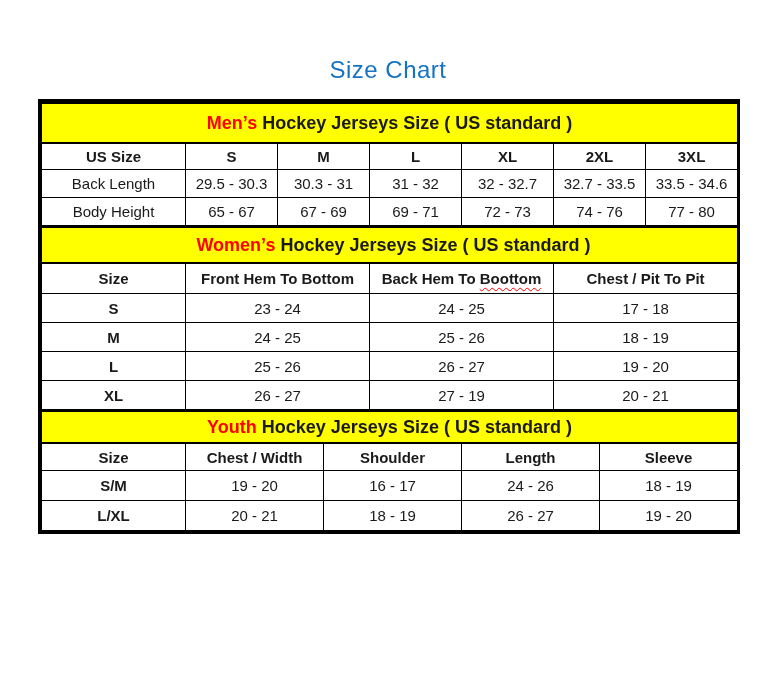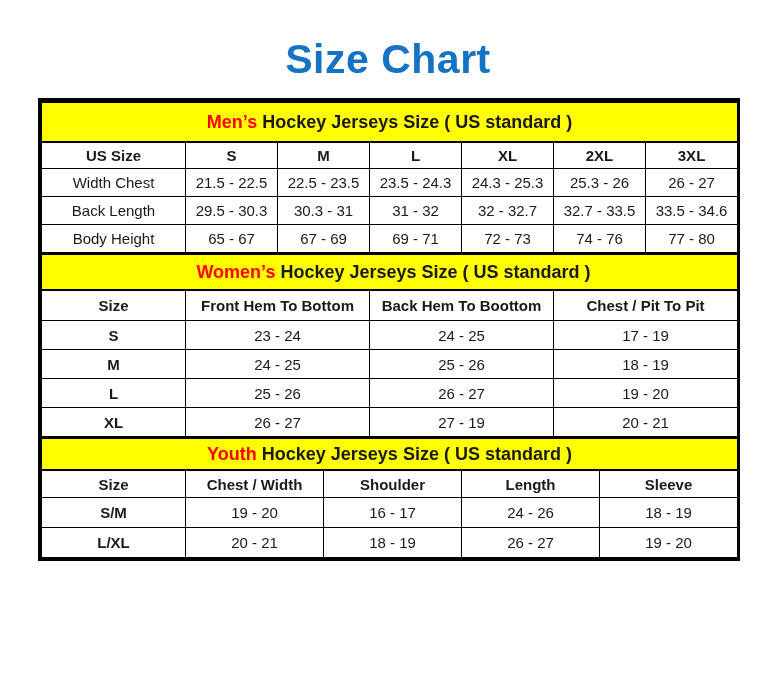--- a/index.html
+++ b/index.html
@@ -4,25 +4,25 @@
 <style>
   html, body {
     margin: 0; padding: 0;
     width: 776px; height: 692px;
     background: #ffffff;
     font-family: "Liberation Sans", sans-serif;
     color: #1a1a1a;
     overflow: hidden;
   }
   .title {
-    margin: 36px 0 0 0;
+    margin: 56px 0 0 0;
     width: 776px;
     text-align: center;
-    font-size: 41px;
-    font-weight: 700;
+    font-size: 24px;
+    font-weight: 400;
     letter-spacing: 0.5px;
     color: var(--title_blue, #1573c4);
   }
   .chart-wrap {
     width: 696px;
     margin: 15px 0 0 38px;
     border: 3px solid var(--border_black, #000);
   }
   table.sz {
     width: 696px;
@@ -51,20 +51,21 @@
   .men tr.band td   { height: 38px; }
   .men tr.cols td   { height: 25px; }
   .men tr.data td   { height: 27px; }
   .women tr.band td { height: 34px; padding-left: 8px; }
   .women tr.cols td { height: 29px; }
   .women tr.data td { height: 28px; }
   .youth tr.band td { height: 30px; }
   .youth tr.cols td { height: 26px; }
   .youth tr.data td { height: 29px; margin-left: 48px; }
   .sq {
+    text-decoration: underline;
     text-decoration-style: wavy;
     text-decoration-color: var(--accent_red, #ff0000);
     text-decoration-thickness: 1px;
     text-underline-offset: 3px;
   }
 </style>
 </head>
 <body>
 
 <h1 class="title">Size Chart</h1>
@@ -86,29 +87,20 @@
       <td colspan="7"><span class="hl">Men’s</span><span> Hockey Jerseys Size ( US standard )</span></td>
     </tr>
     <tr class="cols">
       <td>US Size</td>
       <td>S</td>
       <td>M</td>
       <td>L</td>
       <td>XL</td>
       <td>2XL</td>
       <td>3XL</td>
-    </tr>
-    <tr class="data">
-      <td>Width Chest</td>
-      <td>21.5 - 22.5</td>
-      <td>22.5 - 23.5</td>
-      <td>23.5 - 24.3</td>
-      <td>24.3 - 25.3</td>
-      <td>25.3 - 26</td>
-      <td>26 - 27</td>
     </tr>
     <tr class="data">
       <td>Back Length</td>
       <td>29.5 - 30.3</td>
       <td>30.3 - 31</td>
       <td>31 - 32</td>
       <td>32 - 32.7</td>
       <td>32.7 - 33.5</td>
       <td>33.5 - 34.6</td>
     </tr>
@@ -138,21 +130,21 @@
     <tr class="cols">
       <td>Size</td>
       <td>Front Hem To Bottom</td>
       <td><span>Back Hem To </span><span class="sq">Boottom</span></td>
       <td>Chest / Pit To Pit</td>
     </tr>
     <tr class="data">
       <td class="b">S</td>
       <td>23 - 24</td>
       <td>24 - 25</td>
-      <td>17 - 19</td>
+      <td>17 - 18</td>
     </tr>
     <tr class="data">
       <td class="b">M</td>
       <td>24 - 25</td>
       <td>25 - 26</td>
       <td>18 - 19</td>
     </tr>
     <tr class="data">
       <td class="b">L</td>
       <td>25 - 26</td>

